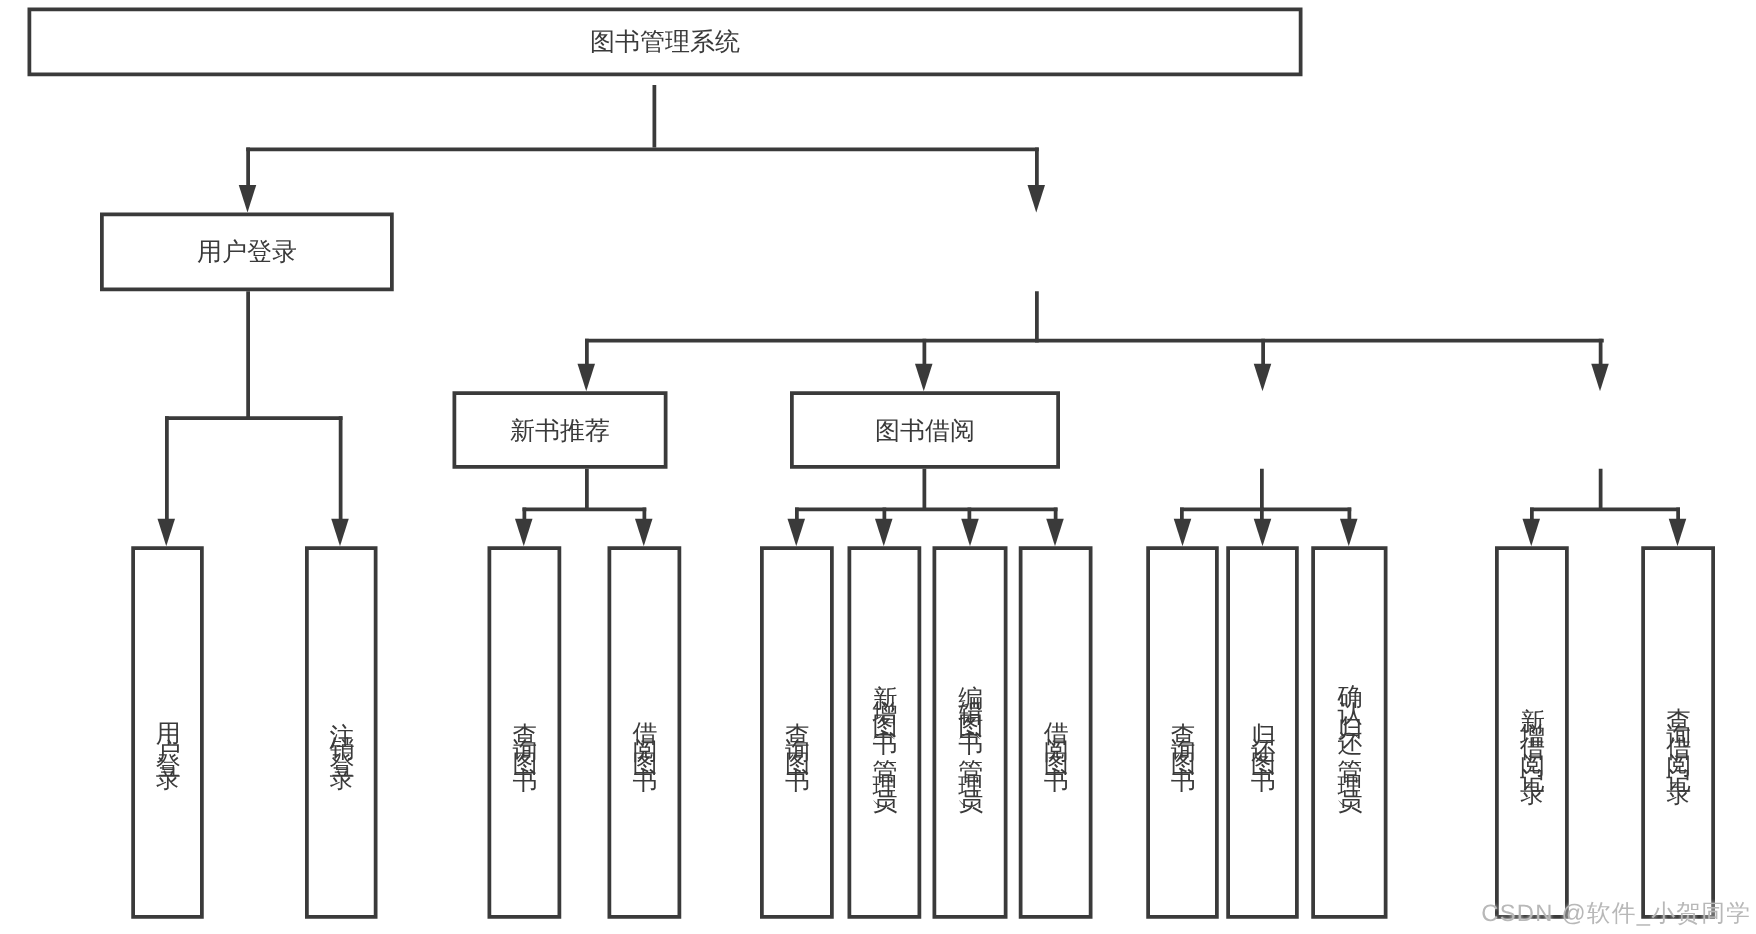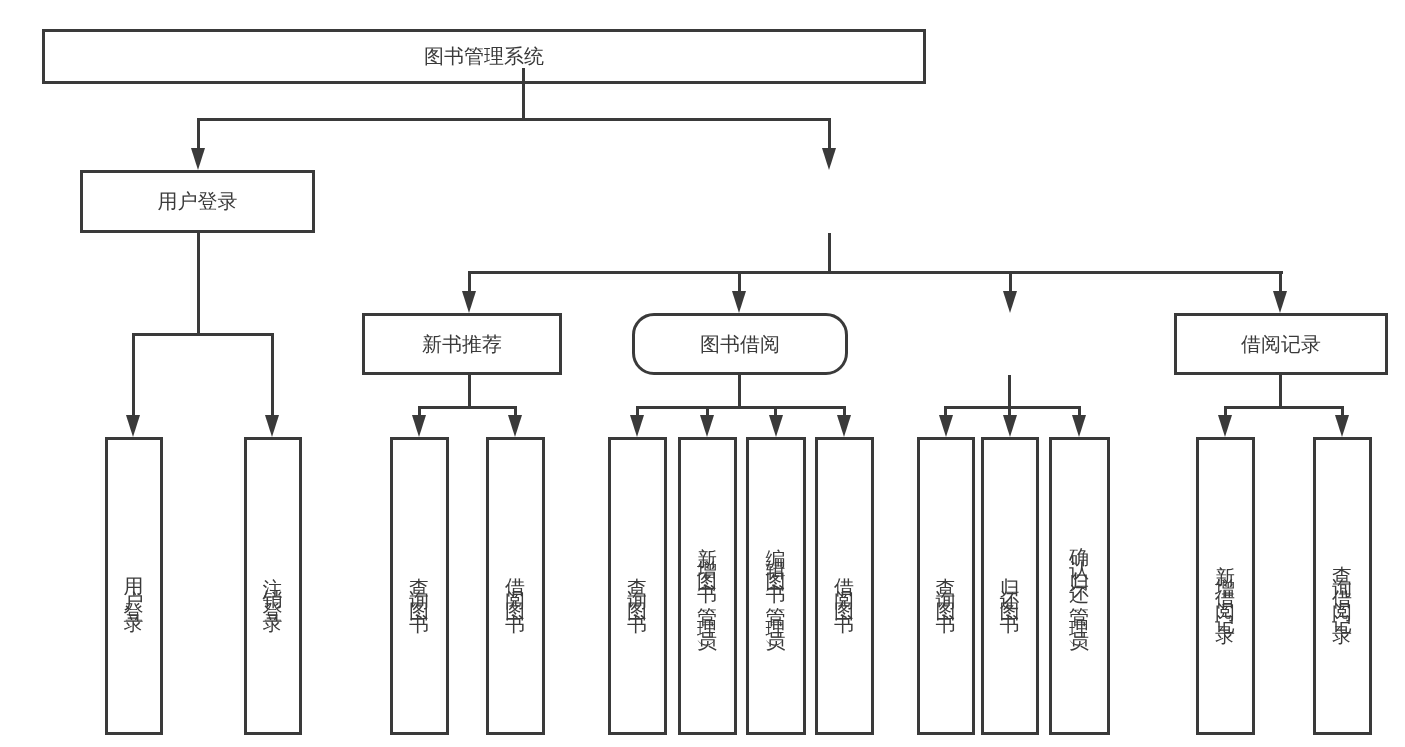--- a/index.html
+++ b/index.html
@@ -27,21 +27,21 @@
     position:absolute;top:718px;right:4px;z-index:10;
     font-size:19px;color:#b8b8b8;letter-spacing:1px;
     text-shadow:0 0 3px rgba(255,255,255,0.9);
   }
 </style>
 </head>
 <body>
 
 <div class="canvas">
 
-  <div class="box" style="left:22px;top:29px;width:884px;height:55px;margin-left:20px;">图书管理系统</div>
+  <div class="box" style="left:22px;top:6px;width:1020px;height:55px;">图书管理系统</div>
 
   <div class="vl" style="left:522px;top:68px;height:50px;"></div>
   <div class="hl" style="left:197px;top:118px;width:634px;"></div>
   <div class="vl" style="left:197px;top:118px;height:33px;"></div>
   <div class="arr" style="left:191px;top:148px;"></div>
   <div class="vl" style="left:828px;top:118px;height:33px;"></div>
   <div class="arr" style="left:822px;top:148px;"></div>
 
   <div class="box" style="left:80px;top:170px;width:235px;height:63px;">用户登录</div>
 
@@ -56,23 +56,22 @@
   <div class="hl" style="left:468px;top:271px;width:815px;"></div>
   <div class="vl" style="left:468px;top:271px;height:22px;"></div>
   <div class="arr" style="left:462px;top:291px;"></div>
   <div class="vl" style="left:738px;top:271px;height:22px;"></div>
   <div class="arr" style="left:732px;top:291px;"></div>
   <div class="vl" style="left:1009px;top:271px;height:22px;"></div>
   <div class="arr" style="left:1003px;top:291px;"></div>
   <div class="vl" style="left:1279px;top:271px;height:22px;"></div>
   <div class="arr" style="left:1273px;top:291px;"></div>
 
-  <div class="box" style="left:362px;top:313px;width:200px;height:62px;">新书推荐</div>
-  <div class="box" style="left:632px;top:313px;width:216px;height:62px;border-radius:22px;">图书借阅</div>
-  <div class="box" style="left:1174px;top:313px;width:214px;height:62px;">借阅记录</div>
+  <div class="box" style="left:362px;top:313px;width:172px;height:62px;">新书推荐</div>
+  <div class="box" style="left:632px;top:313px;width:216px;height:62px;">图书借阅</div>
 
   <div class="vl" style="left:468px;top:375px;height:33px;"></div>
   <div class="hl" style="left:418px;top:406px;width:99px;"></div>
   <div class="vl" style="left:418px;top:406px;height:11px;"></div>
   <div class="arr" style="left:412px;top:415px;"></div>
   <div class="vl" style="left:514px;top:406px;height:11px;"></div>
   <div class="arr" style="left:508px;top:415px;"></div>
 
   <div class="vl" style="left:738px;top:375px;height:33px;"></div>
   <div class="hl" style="left:636px;top:406px;width:210px;"></div>
@@ -112,13 +111,14 @@
   <div class="box vbox" style="left:746px;top:437px;width:60px;height:298px;">编辑图书（管理员）</div>
   <div class="box vbox" style="left:815px;top:437px;width:59px;height:298px;">借阅图书</div>
 
   <div class="box vbox" style="left:917px;top:437px;width:58px;height:298px;">查询图书</div>
   <div class="box vbox" style="left:981px;top:437px;width:58px;height:298px;">归还图书</div>
   <div class="box vbox" style="left:1049px;top:437px;width:61px;height:298px;">确认归还（管理员）</div>
 
   <div class="box vbox" style="left:1196px;top:437px;width:59px;height:298px;">新增借阅记录</div>
   <div class="box vbox" style="left:1313px;top:437px;width:59px;height:298px;">查询借阅记录</div>
 
+  <div class="watermark">CSDN @软件_小贺同学</div>
 </div>
 
 </body></html>

